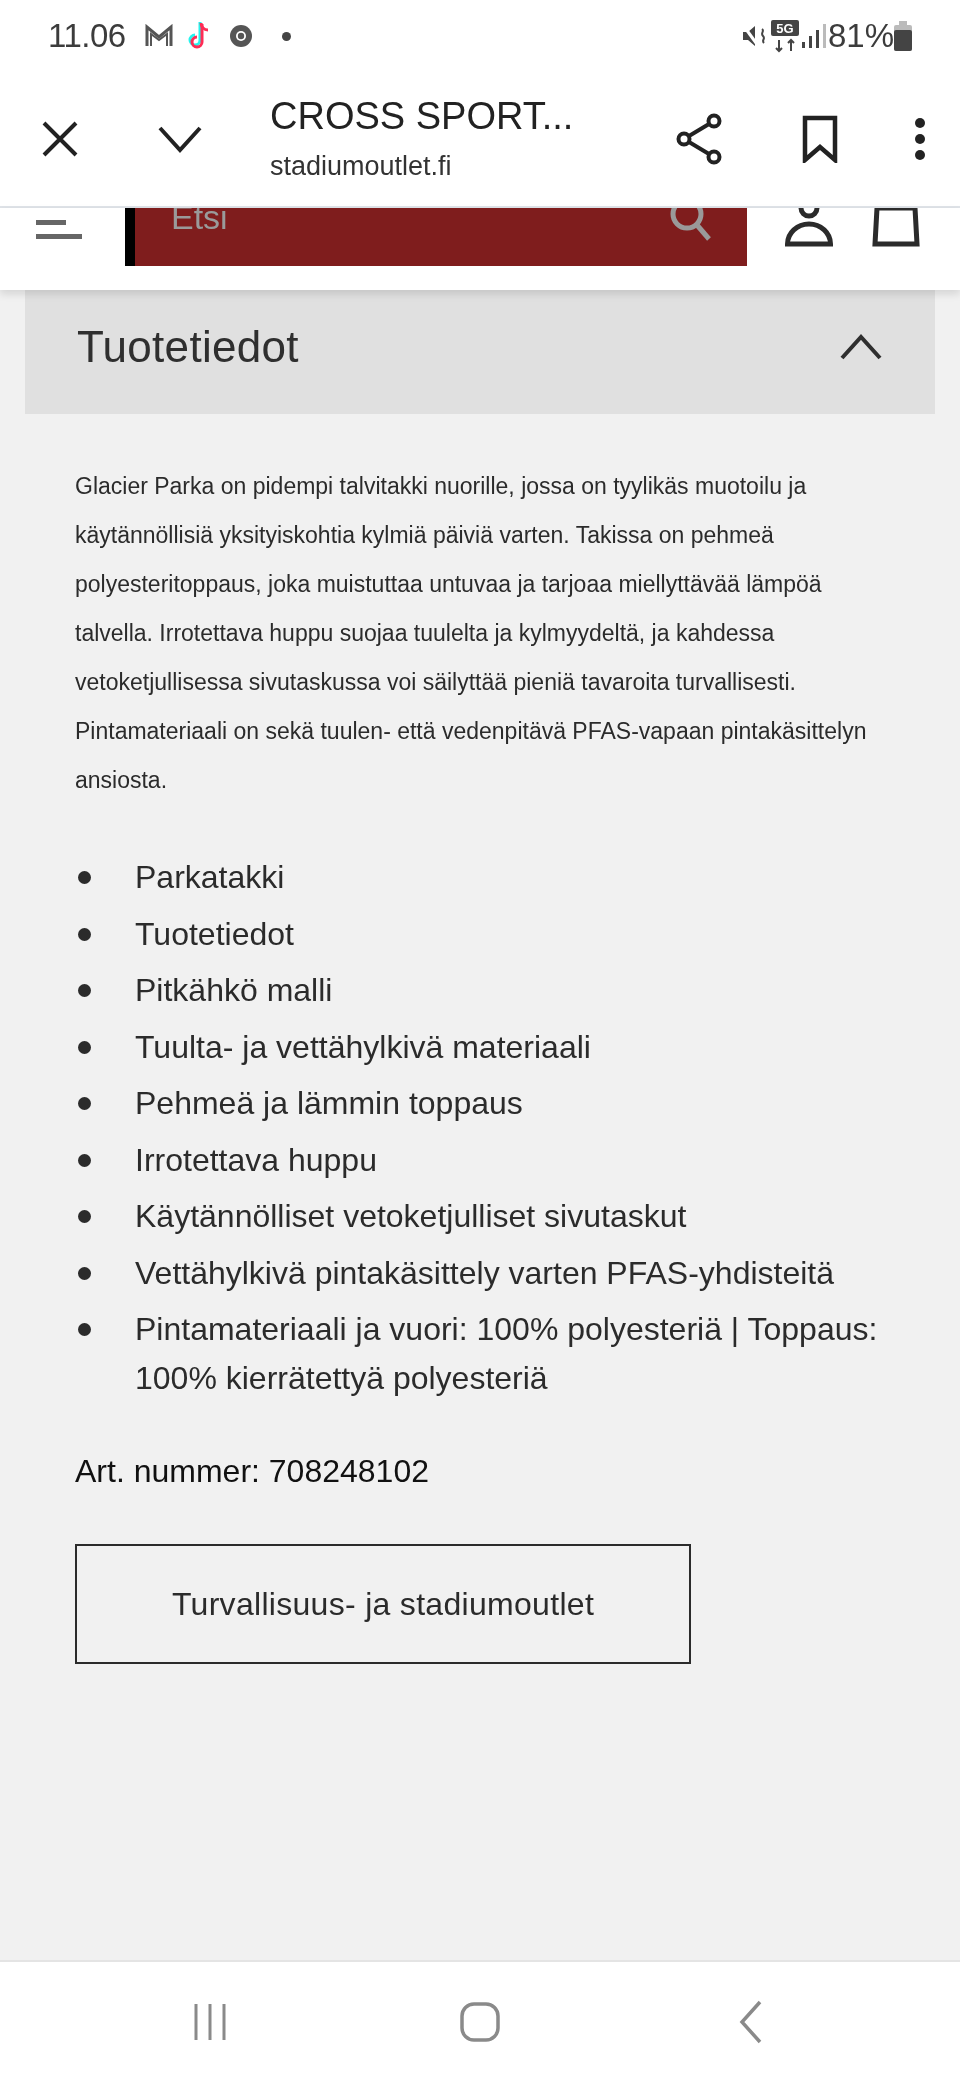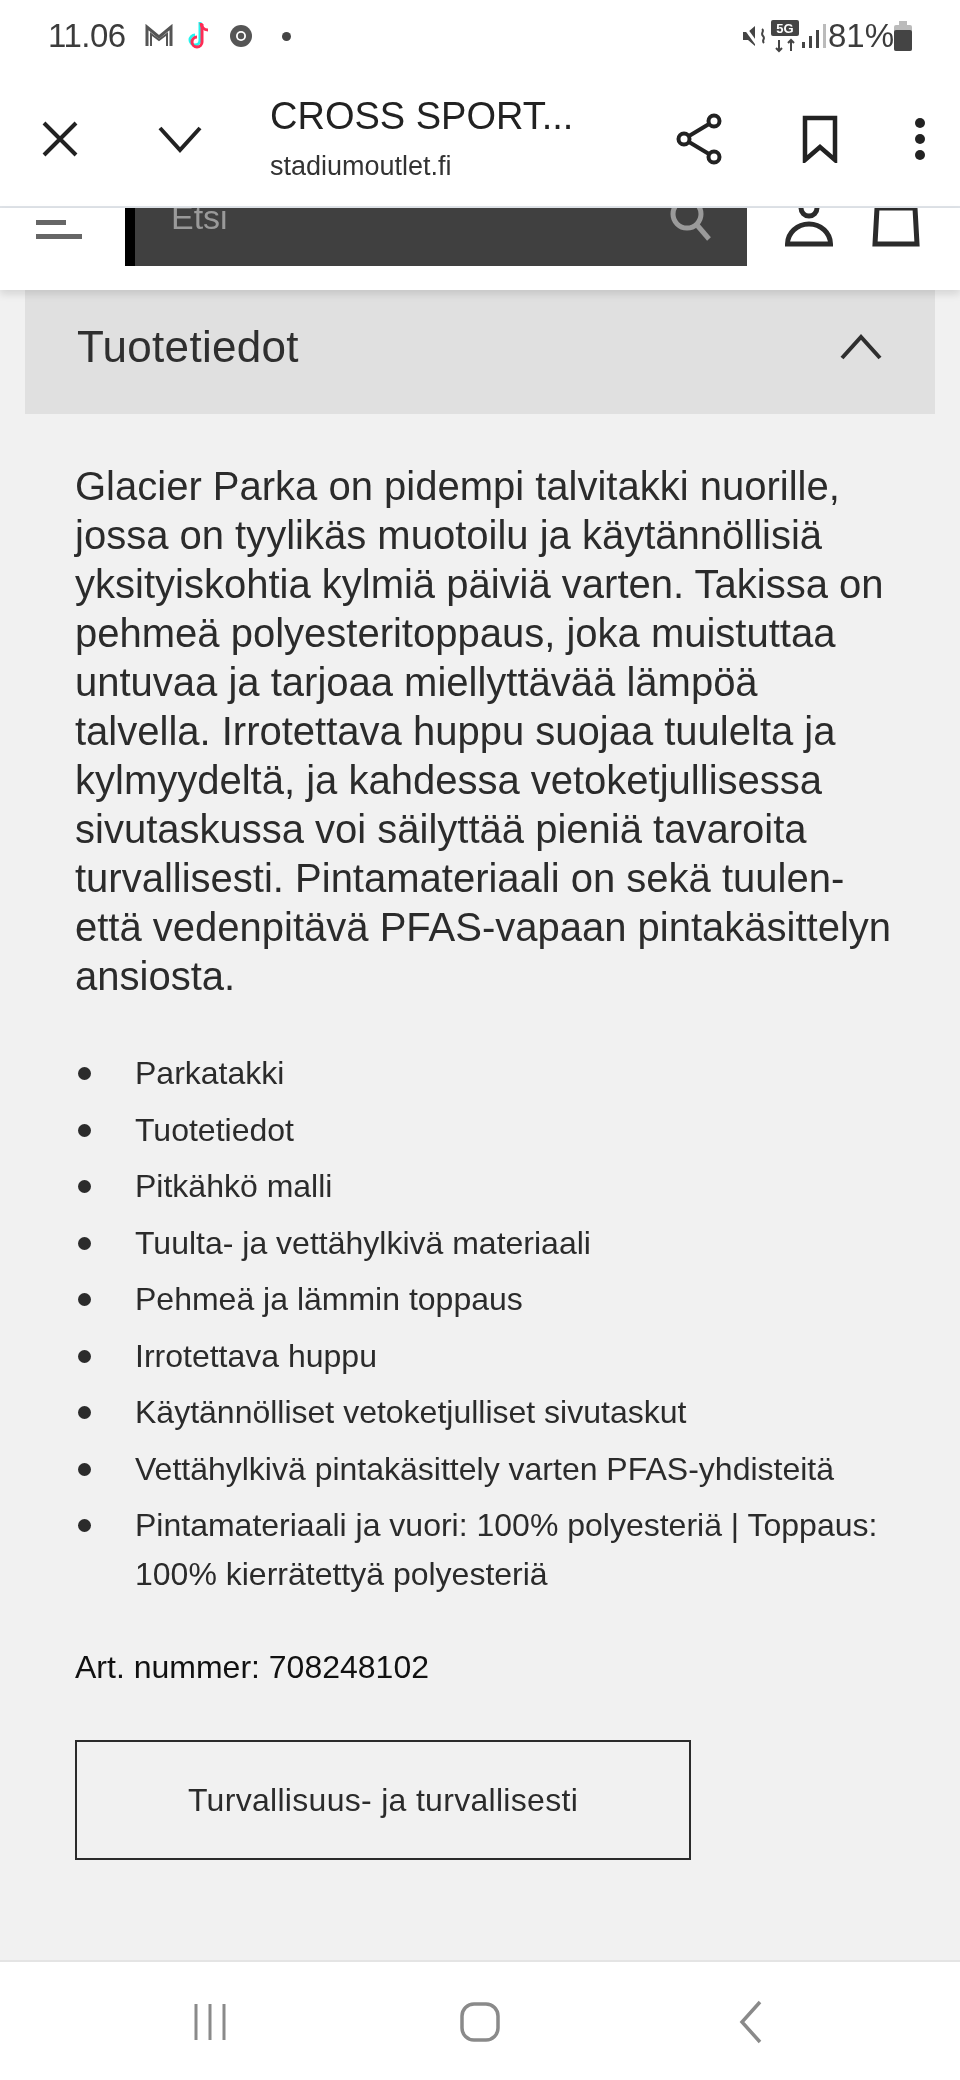--- a/index.html
+++ b/index.html
@@ -25,34 +25,34 @@
     .bb-actions { display: flex; align-items: center; }
     .bb-action { width: 120px; height: 136px; display: flex; align-items: center; justify-content: center; }
     .bb-action.menu { width: 80px; }
 
     
     .site-header { position: absolute; top: 208px; left: 0; width: 960px; height: 82px; background: #fff; overflow: hidden; box-shadow: 0 4px 8px rgba(0,0,0,0.12); z-index: 2; }
     .hamburger { position: absolute; left: 36px; top: 12px; width: 48px; height: 26px; }
     .hamburger span { position: absolute; height: 5px; background: #666; left: 0; }
     .hamburger .l1 { top: 0; width: 30px; }
     .hamburger .l2 { top: 14px; width: 46px; }
-    .search-bar { position: absolute; left: 125px; top: 0; width: 622px; height: 58px; background: #404040; border-left: 10px solid #000; }
+    .search-bar { position: absolute; left: 125px; top: 0; width: 622px; height: 58px; background: #7f1d1d; border-left: 10px solid #000; }
     .search-placeholder { position: absolute; left: 36px; top: -10px; font-size: 34px; color: #9a9a9a; }
     .search-icon { position: absolute; right: 34px; top: -10px; }
     .account-icon { position: absolute; left: 785px; top: 0; }
     .bag-icon { position: absolute; left: 872px; top: 0; }
 
     
     .accordion-header { position: absolute; top: 290px; left: 25px; width: 910px; height: 124px; background: #e0e0e0; display: flex; align-items: center; justify-content: space-between; padding: 0 52px 11px 52px; }
     .accordion-title { font-size: 44px; color: #2f2f2f; letter-spacing: 0.3px; }
     .chevron-up { width: 44px; height: 28px; }
 
     
     .content { position: absolute; top: 462px; left: 75px; width: 820px; }
-    .desc { font-size: 40px; line-height: 49px; color: #2b2b2b; }
+    .desc { font-size: 23px; line-height: 49px; color: #2b2b2b; }
     .features { list-style: none; margin-top: 48px; }
     .features li { position: relative; padding-left: 60px; font-size: 32px; line-height: 49px; margin-bottom: 7.5px; color: #2b2b2b; }
     .features li::before { content: ""; position: absolute; left: 3px; top: 18px; width: 13px; height: 13px; border-radius: 50%; background: #2b2b2b; }
     .art-number { margin-top: 44px; font-size: 32px; color: #111; line-height: 49px; }
     .safety-btn { margin-top: 48px; width: 616px; height: 120px; border: 2px solid #2b2b2b; background: transparent; display: flex; align-items: center; justify-content: center; font-size: 32px; color: #2b2b2b; letter-spacing: 0.3px; font-family: "Liberation Sans", sans-serif; }
 
     
     .nav-bar { position: absolute; top: 1960px; left: 0; width: 960px; height: 120px; background: #fff; border-top: 2px solid #e4e4e4; display: flex; align-items: center; justify-content: center; }
     .nav-btn { position: absolute; top: 0; height: 120px; width: 120px; display: flex; align-items: center; justify-content: center; }
   </style>
@@ -192,21 +192,21 @@
     <li>Tuotetiedot</li>
     <li>Pitkähkö malli</li>
     <li>Tuulta- ja vettähylkivä materiaali</li>
     <li>Pehmeä ja lämmin toppaus</li>
     <li>Irrotettava huppu</li>
     <li>Käytännölliset vetoketjulliset sivutaskut</li>
     <li>Vettähylkivä pintakäsittely varten PFAS-yhdisteitä</li>
     <li>Pintamateriaali ja vuori: 100% polyesteriä | Toppaus: 100% kierrätettyä polyesteriä</li>
   </ul>
   <div class="art-number">Art. nummer: 708248102</div>
-  <button class="safety-btn">Turvallisuus- ja turvallisesti</button>
+  <button class="safety-btn">Turvallisuus- ja stadiumoutlet</button>
 </div>
 
 <div class="nav-bar">
   <div class="nav-btn" style="left:150px;">
     <svg width="40" height="40" viewBox="0 0 40 40">
         <path d="M6 2v36M20 2v36M34 2v36" stroke="#8a8a8a" stroke-width="3"></path>
       </svg>
   </div>
   <div class="nav-btn" style="left:420px;">
     <svg width="42" height="42" viewBox="0 0 42 42">

